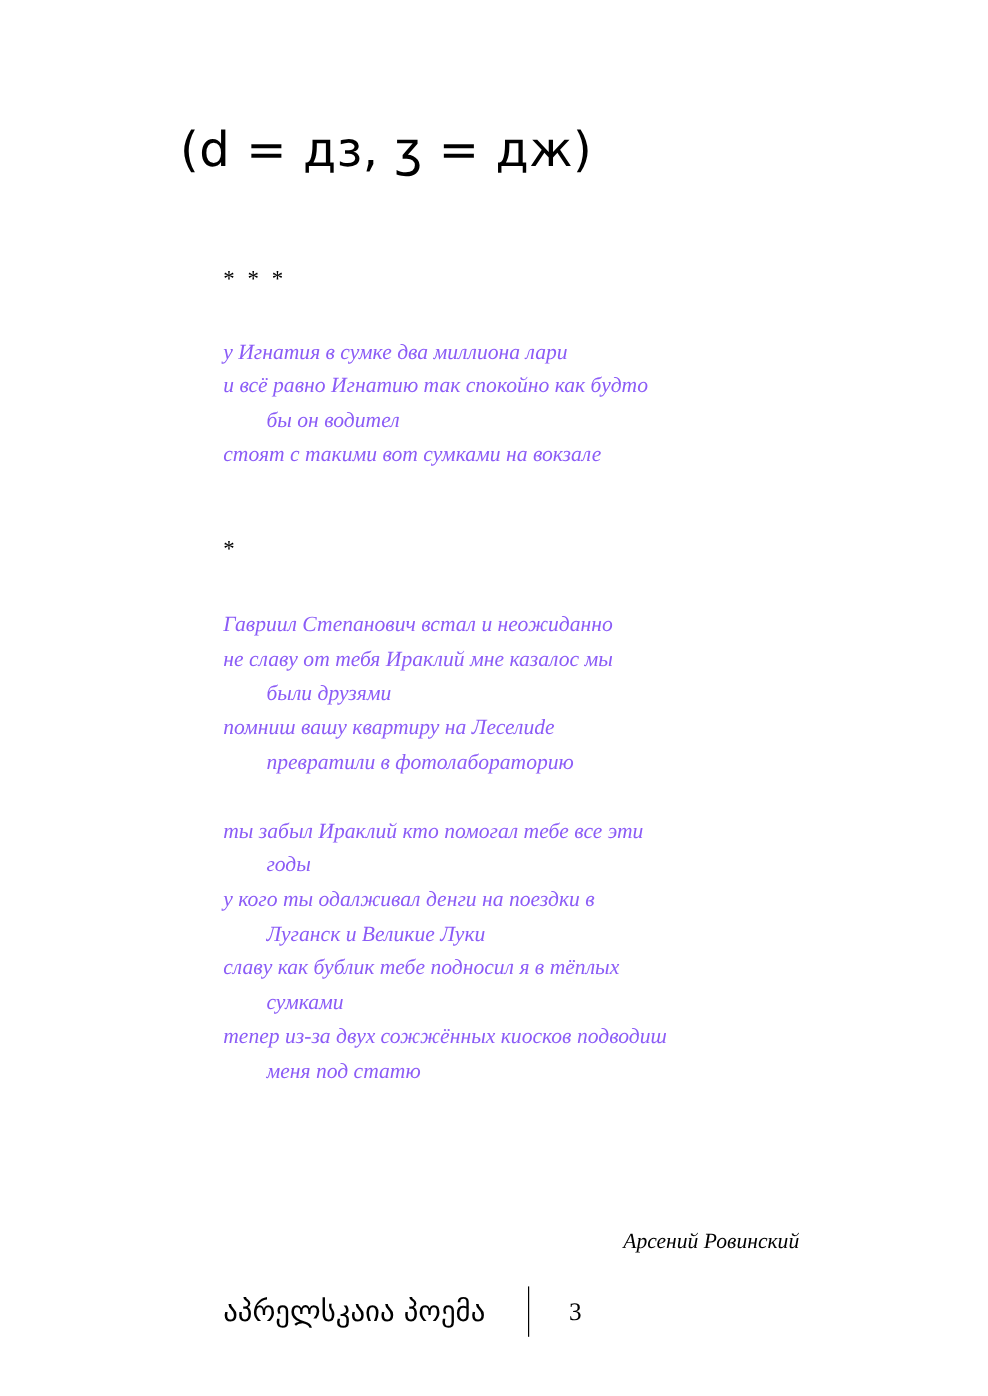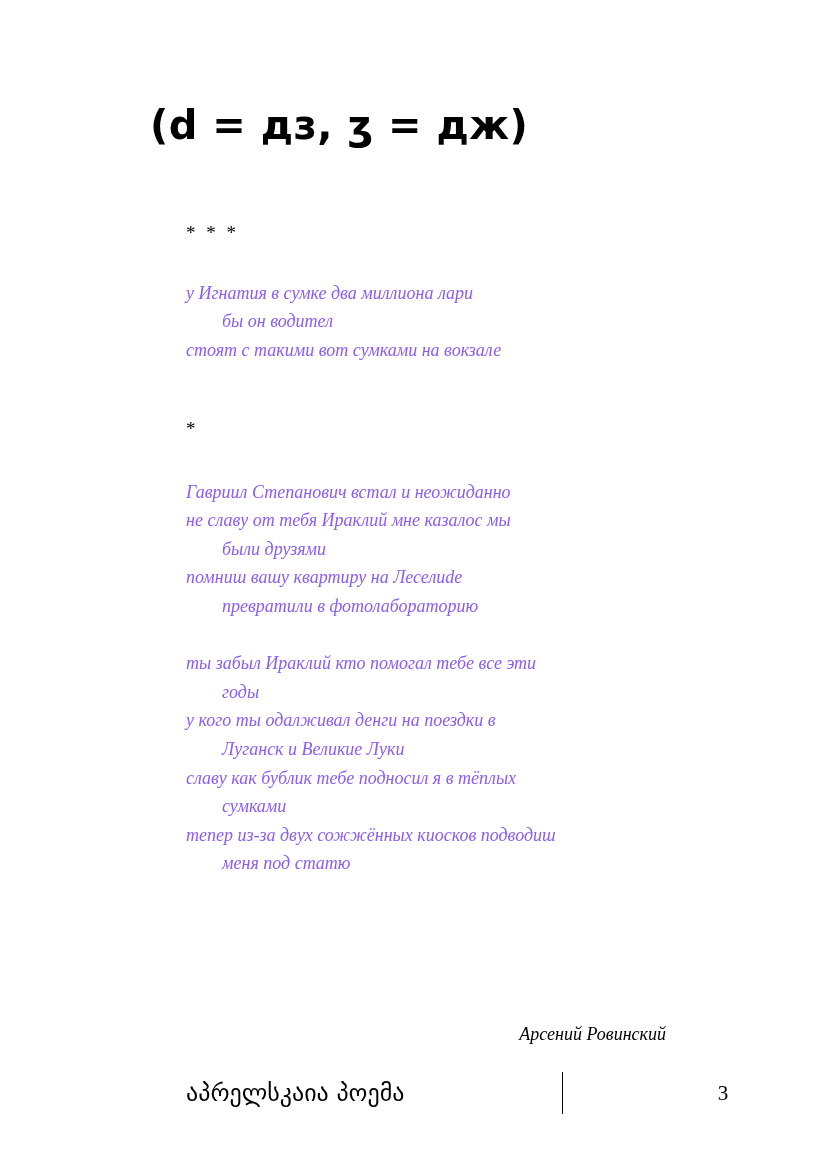--- a/index.html
+++ b/index.html
@@ -17,21 +17,21 @@
     color: #000000;
   }
 
   
   .pron-key {
     position: absolute;
     left: 150px;
     top: 103px;
     font-family: "DejaVu Sans", "Liberation Sans", sans-serif;
     font-size: 40px;
-    font-weight: 700;
+    font-weight: 400;
     letter-spacing: 0.5px;
     line-height: 1.1;
     white-space: pre;
     color: #000000;
   }
 
   
   .poem-body {
     position: absolute;
     left: 186px;
@@ -85,21 +85,21 @@
   }
 
   
   .footer {
     position: absolute;
     left: 186px;
     top: 1072px;
     width: 545px;
     display: flex;
     align-items: center;
-    justify-content: space-between;
+    justify-content: flex-start;
   }
   .footer-title {
     font-family: "DejaVu Sans", "Liberation Sans", sans-serif;
     font-size: 24px;
     font-style: normal;
     line-height: 1.2;
     color: #000000;
     white-space: pre;
   }
   .footer-rule {
@@ -126,20 +126,21 @@
   <div class="pron-key">(d = дз, ʒ = дж)</div>
 
   <div class="poem-body">
 
     <div class="sep triple">* * *</div>
 
     <div class="gap-after-triple"></div>
 
     <div class="stanza">
       <span class="vline">у Игнатия в сумке два миллиона лари</span>
+      <span class="vline">и всё равно Игнатию так спокойно как будто</span>
       <span class="vline indent">бы он водител</span>
       <span class="vline">стоят с такими вот сумками на вокзале</span>
     </div>
 
     <div class="gap-stanza"></div>
 
 
     <div class="gap-before-star"></div>
 
     <div class="sep single">*</div>

